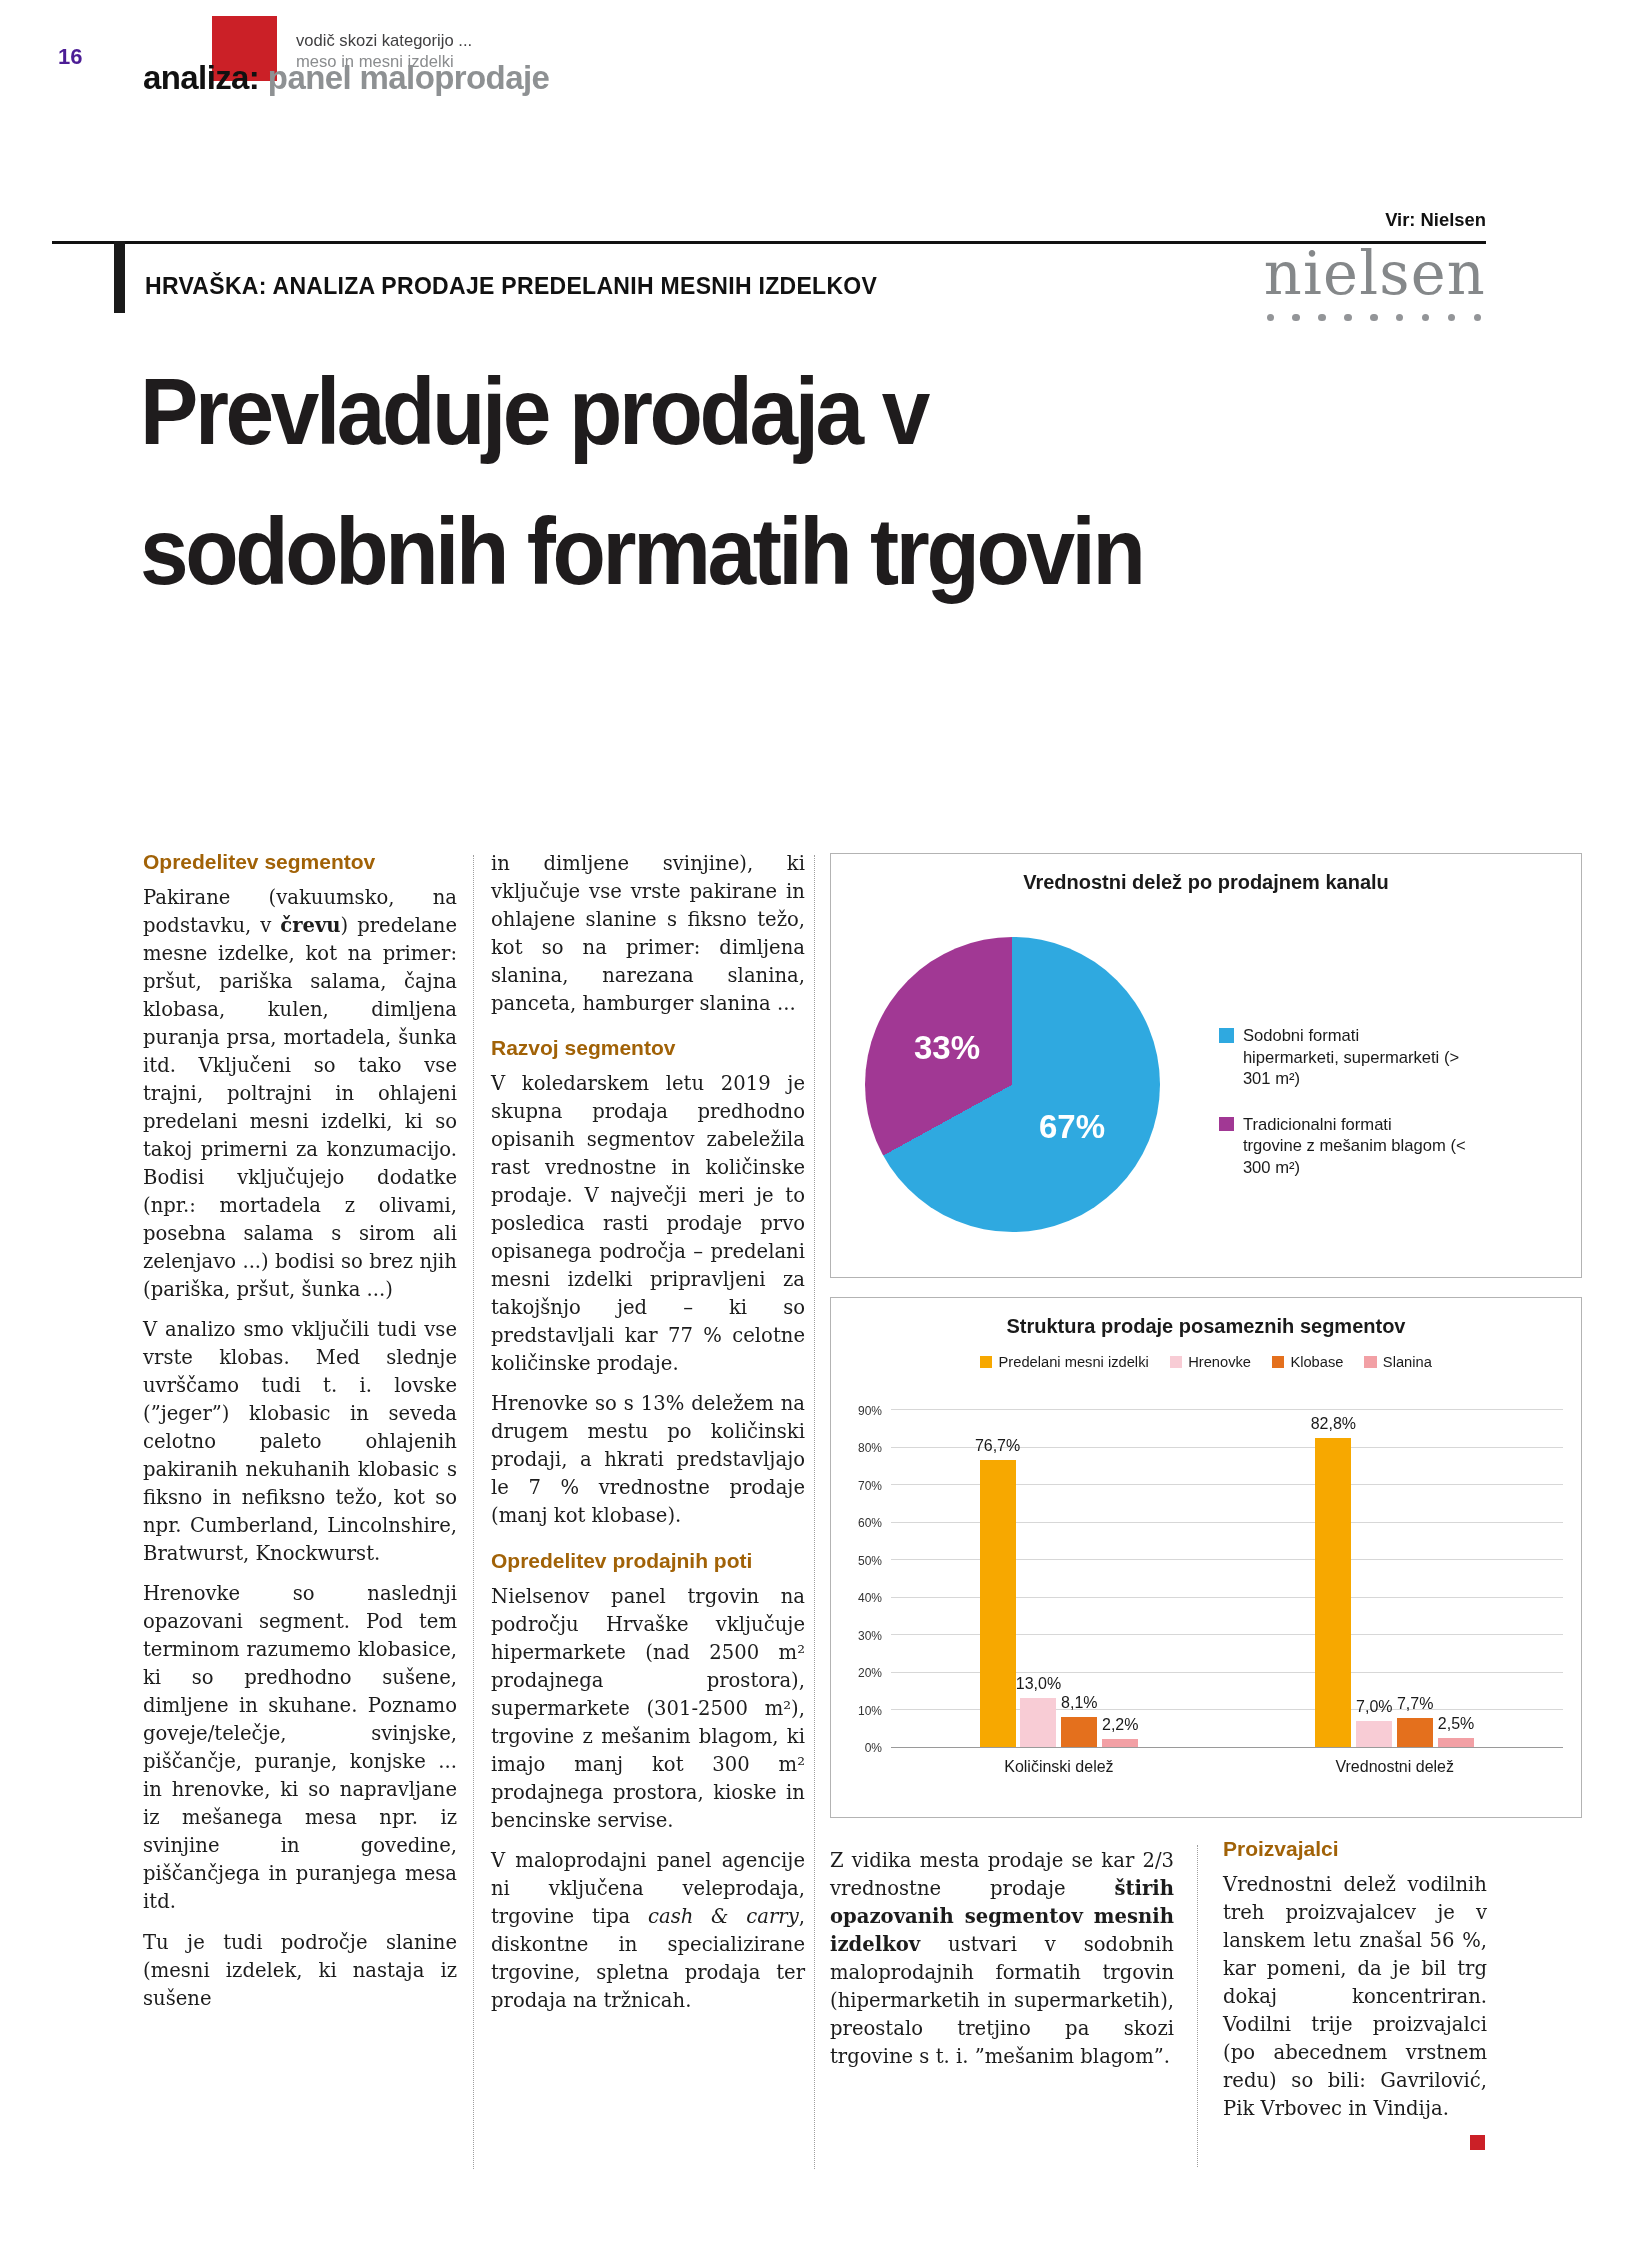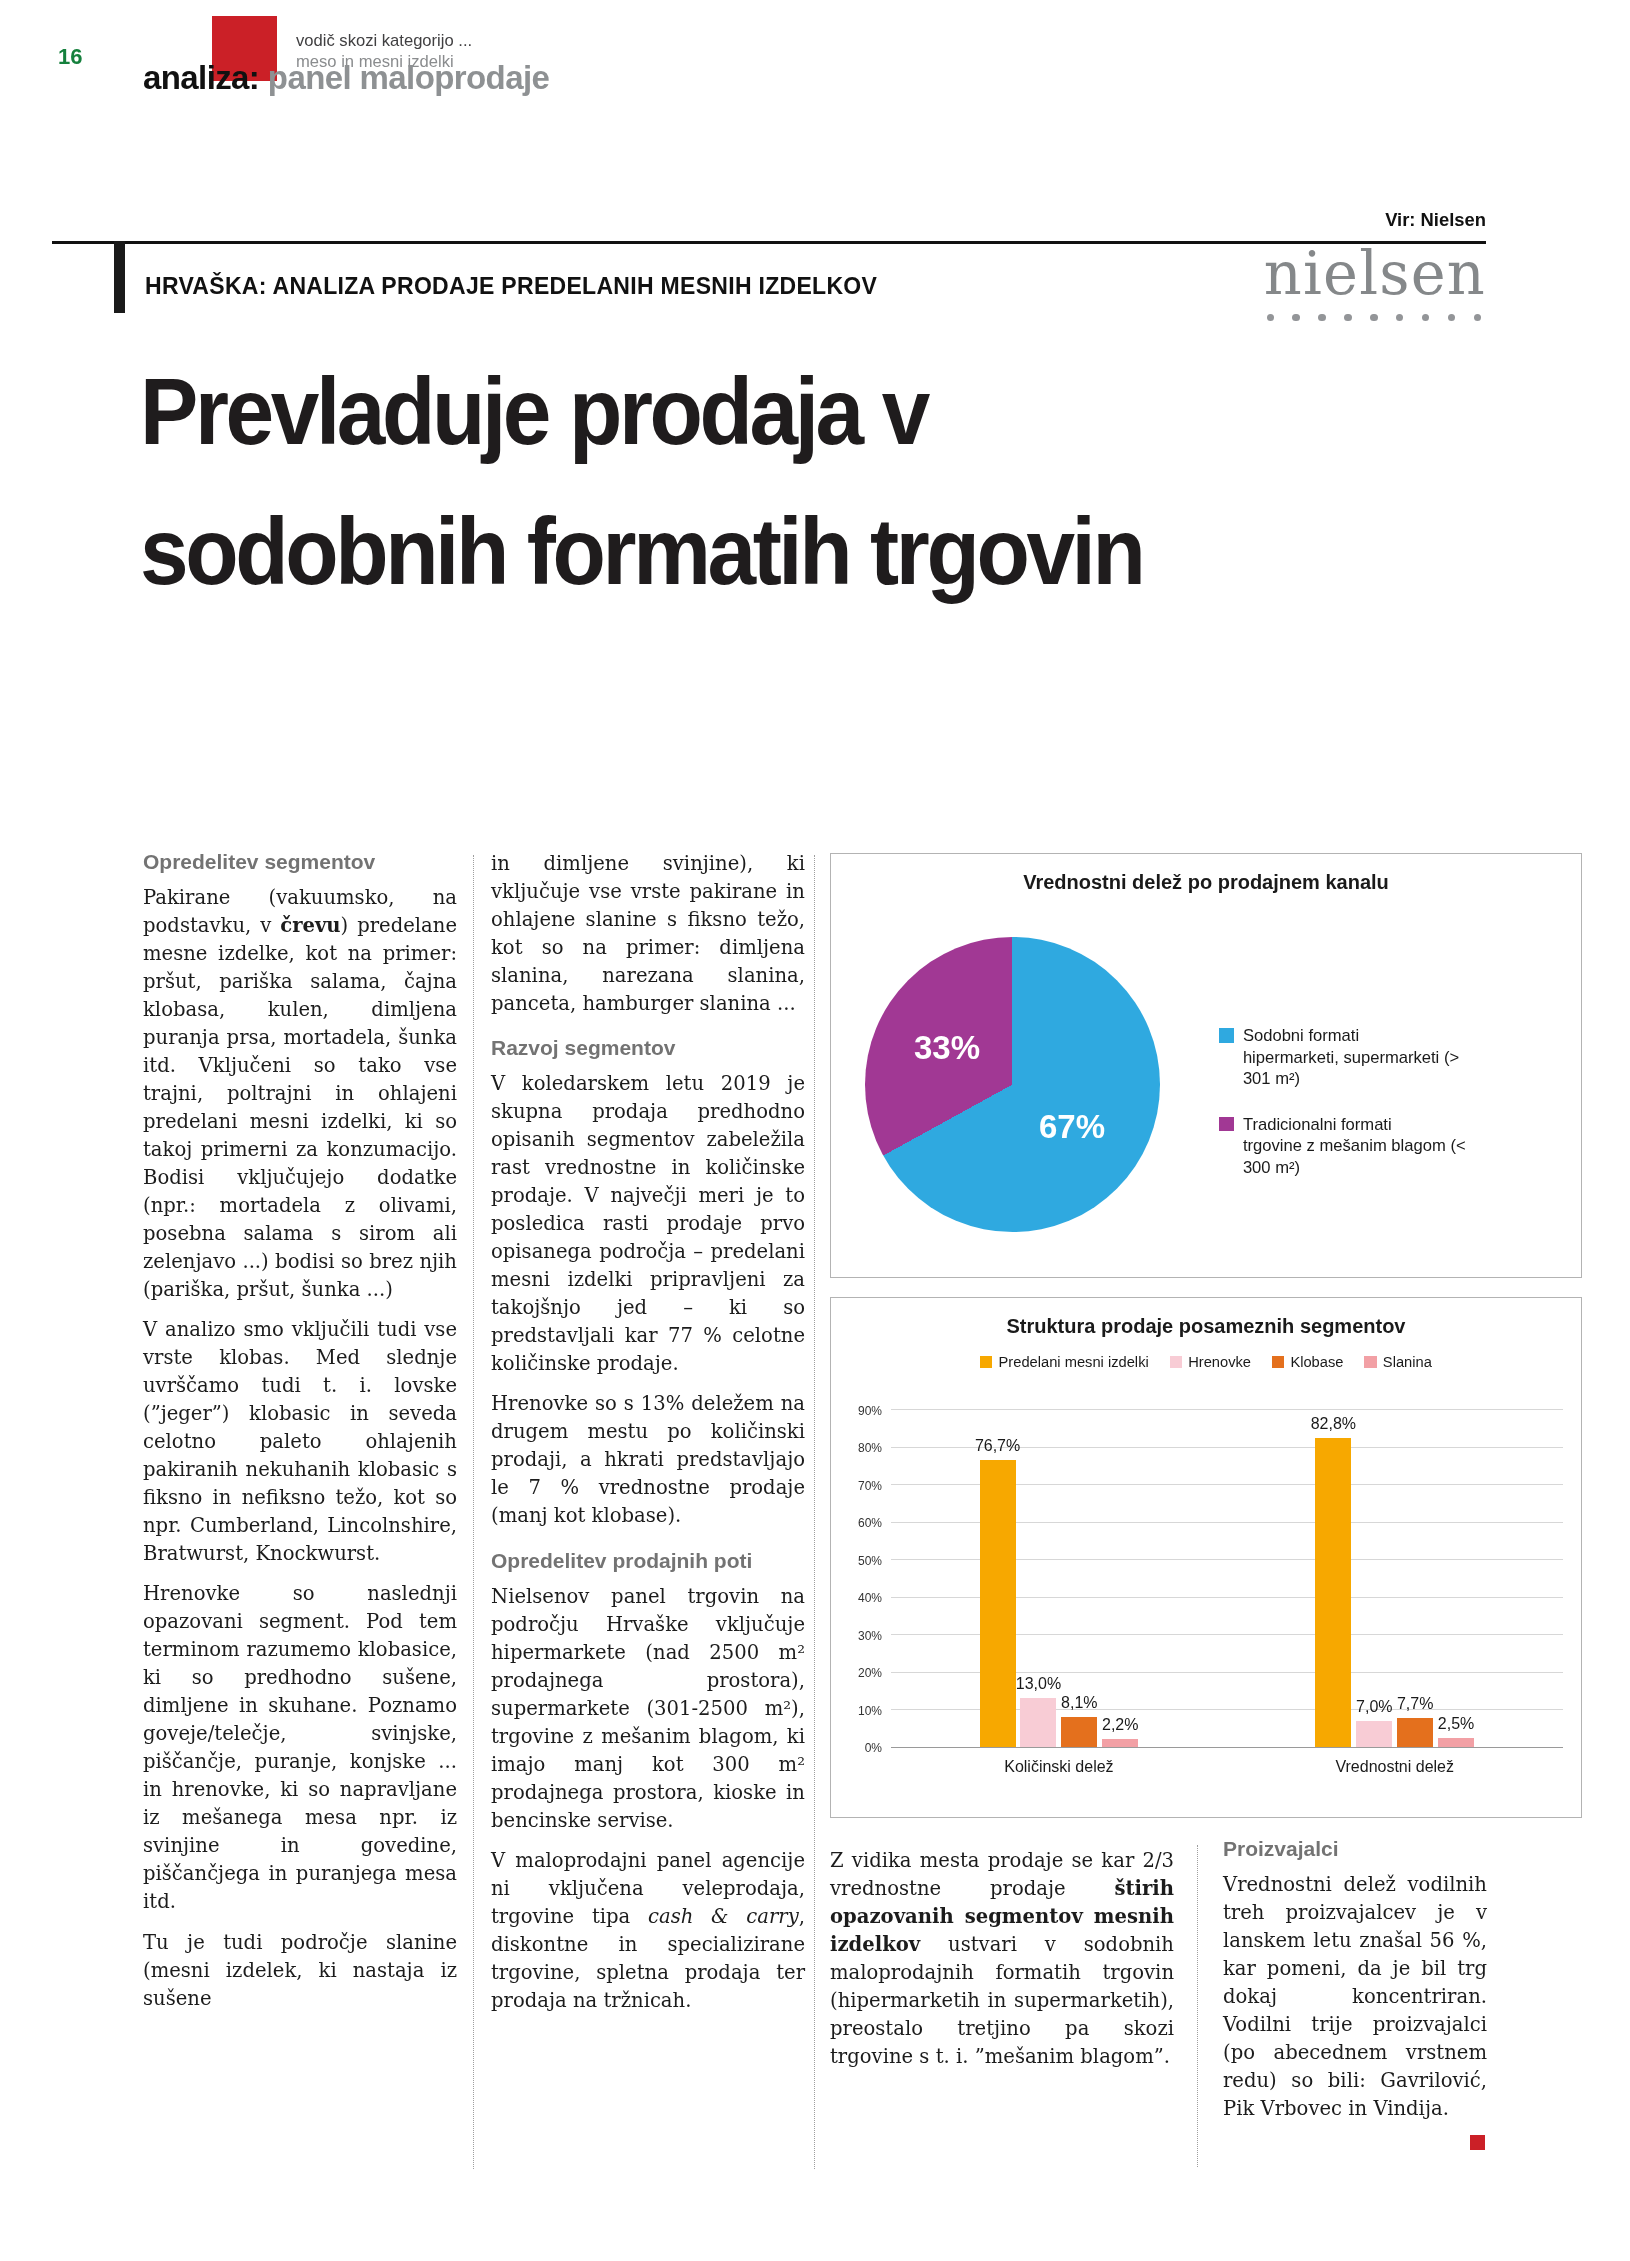--- a/index.html
+++ b/index.html
@@ -1,20 +1,20 @@
 <!DOCTYPE html>
 <html style="font-size:9.8px"><head>
 <meta charset="utf-8">
 <style>
   html,body{margin:0;padding:0;background:#e9e9e9;}
   .page{position:relative;width:1630px;height:2261px;background:#ffffff;overflow:hidden;
         font-family:"DejaVu Serif",serif;color:#1d1d1d;}
 
   
-  .pageno{position:absolute;left:58px;top:44px;font:700 22px "Liberation Sans",sans-serif;color:#15803d;}
+  .pageno{position:absolute;left:58px;top:44px;font:700 22px "Liberation Sans",sans-serif;color:#4c1d95;}
   .redsq{position:absolute;left:212px;top:16px;width:65px;height:65px;background:#cb2027;}
   .kicker{position:absolute;left:296px;top:29.5px;font:400 16.6px "Liberation Sans",sans-serif;line-height:21px;}
   .kicker .k1{color:#414042;}
   .kicker .k2{color:#8a8c8e;}
   .rubric{position:absolute;left:143px;top:59px;font:700 33px "Liberation Sans",sans-serif;letter-spacing:-0.6px;}
   .rubric .rb{color:#111;}
   .rubric .rg{color:#8e9193;margin-left:8.6px;}
   .vir{position:absolute;right:144px;top:209px;font:700 18.4px "Liberation Sans",sans-serif;color:#111;}
   .toprule{position:absolute;left:52px;right:144px;top:241px;height:2.5px;background:#111;}
   .strapbar{position:absolute;left:114px;top:241px;width:11px;height:72px;background:#1a1a1a;}
@@ -26,21 +26,21 @@
   .ndots span{width:7.4px;height:7.4px;border-radius:50%;background:#939598;}
 
   
   .headline{position:absolute;left:140px;top:341px;margin:0;font:800 95px "Liberation Sans",sans-serif;
             line-height:140px;letter-spacing:-3.7px;color:#1f1c1d;transform:scaleX(0.92);transform-origin:left top;white-space:nowrap;}
   .lead{position:absolute;left:143px;top:656px;width:1348px;margin:0;
         font:700 26px "Liberation Sans",sans-serif;line-height:36px;color:#231f20;}
 
   
   .col{font-size:19.6px;line-height:28px;font-family:"DejaVu Serif",serif;color:#1c1c1c;}
-  .col .col-heading{font:700 21px "Liberation Sans",sans-serif;margin:18.4px 0 9.8px;color:#737373;}
+  .col .col-heading{font:700 21px "Liberation Sans",sans-serif;margin:18.4px 0 9.8px;color:#a16207;}
   .col > div:first-child{margin-top:0;}
   .col .col-para{margin:0 0 12.3px;text-align:justify;}
   .col .col-para b{font-weight:700;}
   .col .col-para i{font-style:italic;}
   .col1{position:absolute;left:143px;top:850px;width:314px;}
   .col2{position:absolute;left:491px;top:850px;width:314px;}
   .vdiv{position:absolute;width:0;border-left:1.8px dotted #9e9e9e;}
   .d1{left:473px;top:855px;height:1314px;}
   .d2{left:814px;top:855px;height:1314px;}
   .d3{left:1197px;top:1845px;height:322px;}

